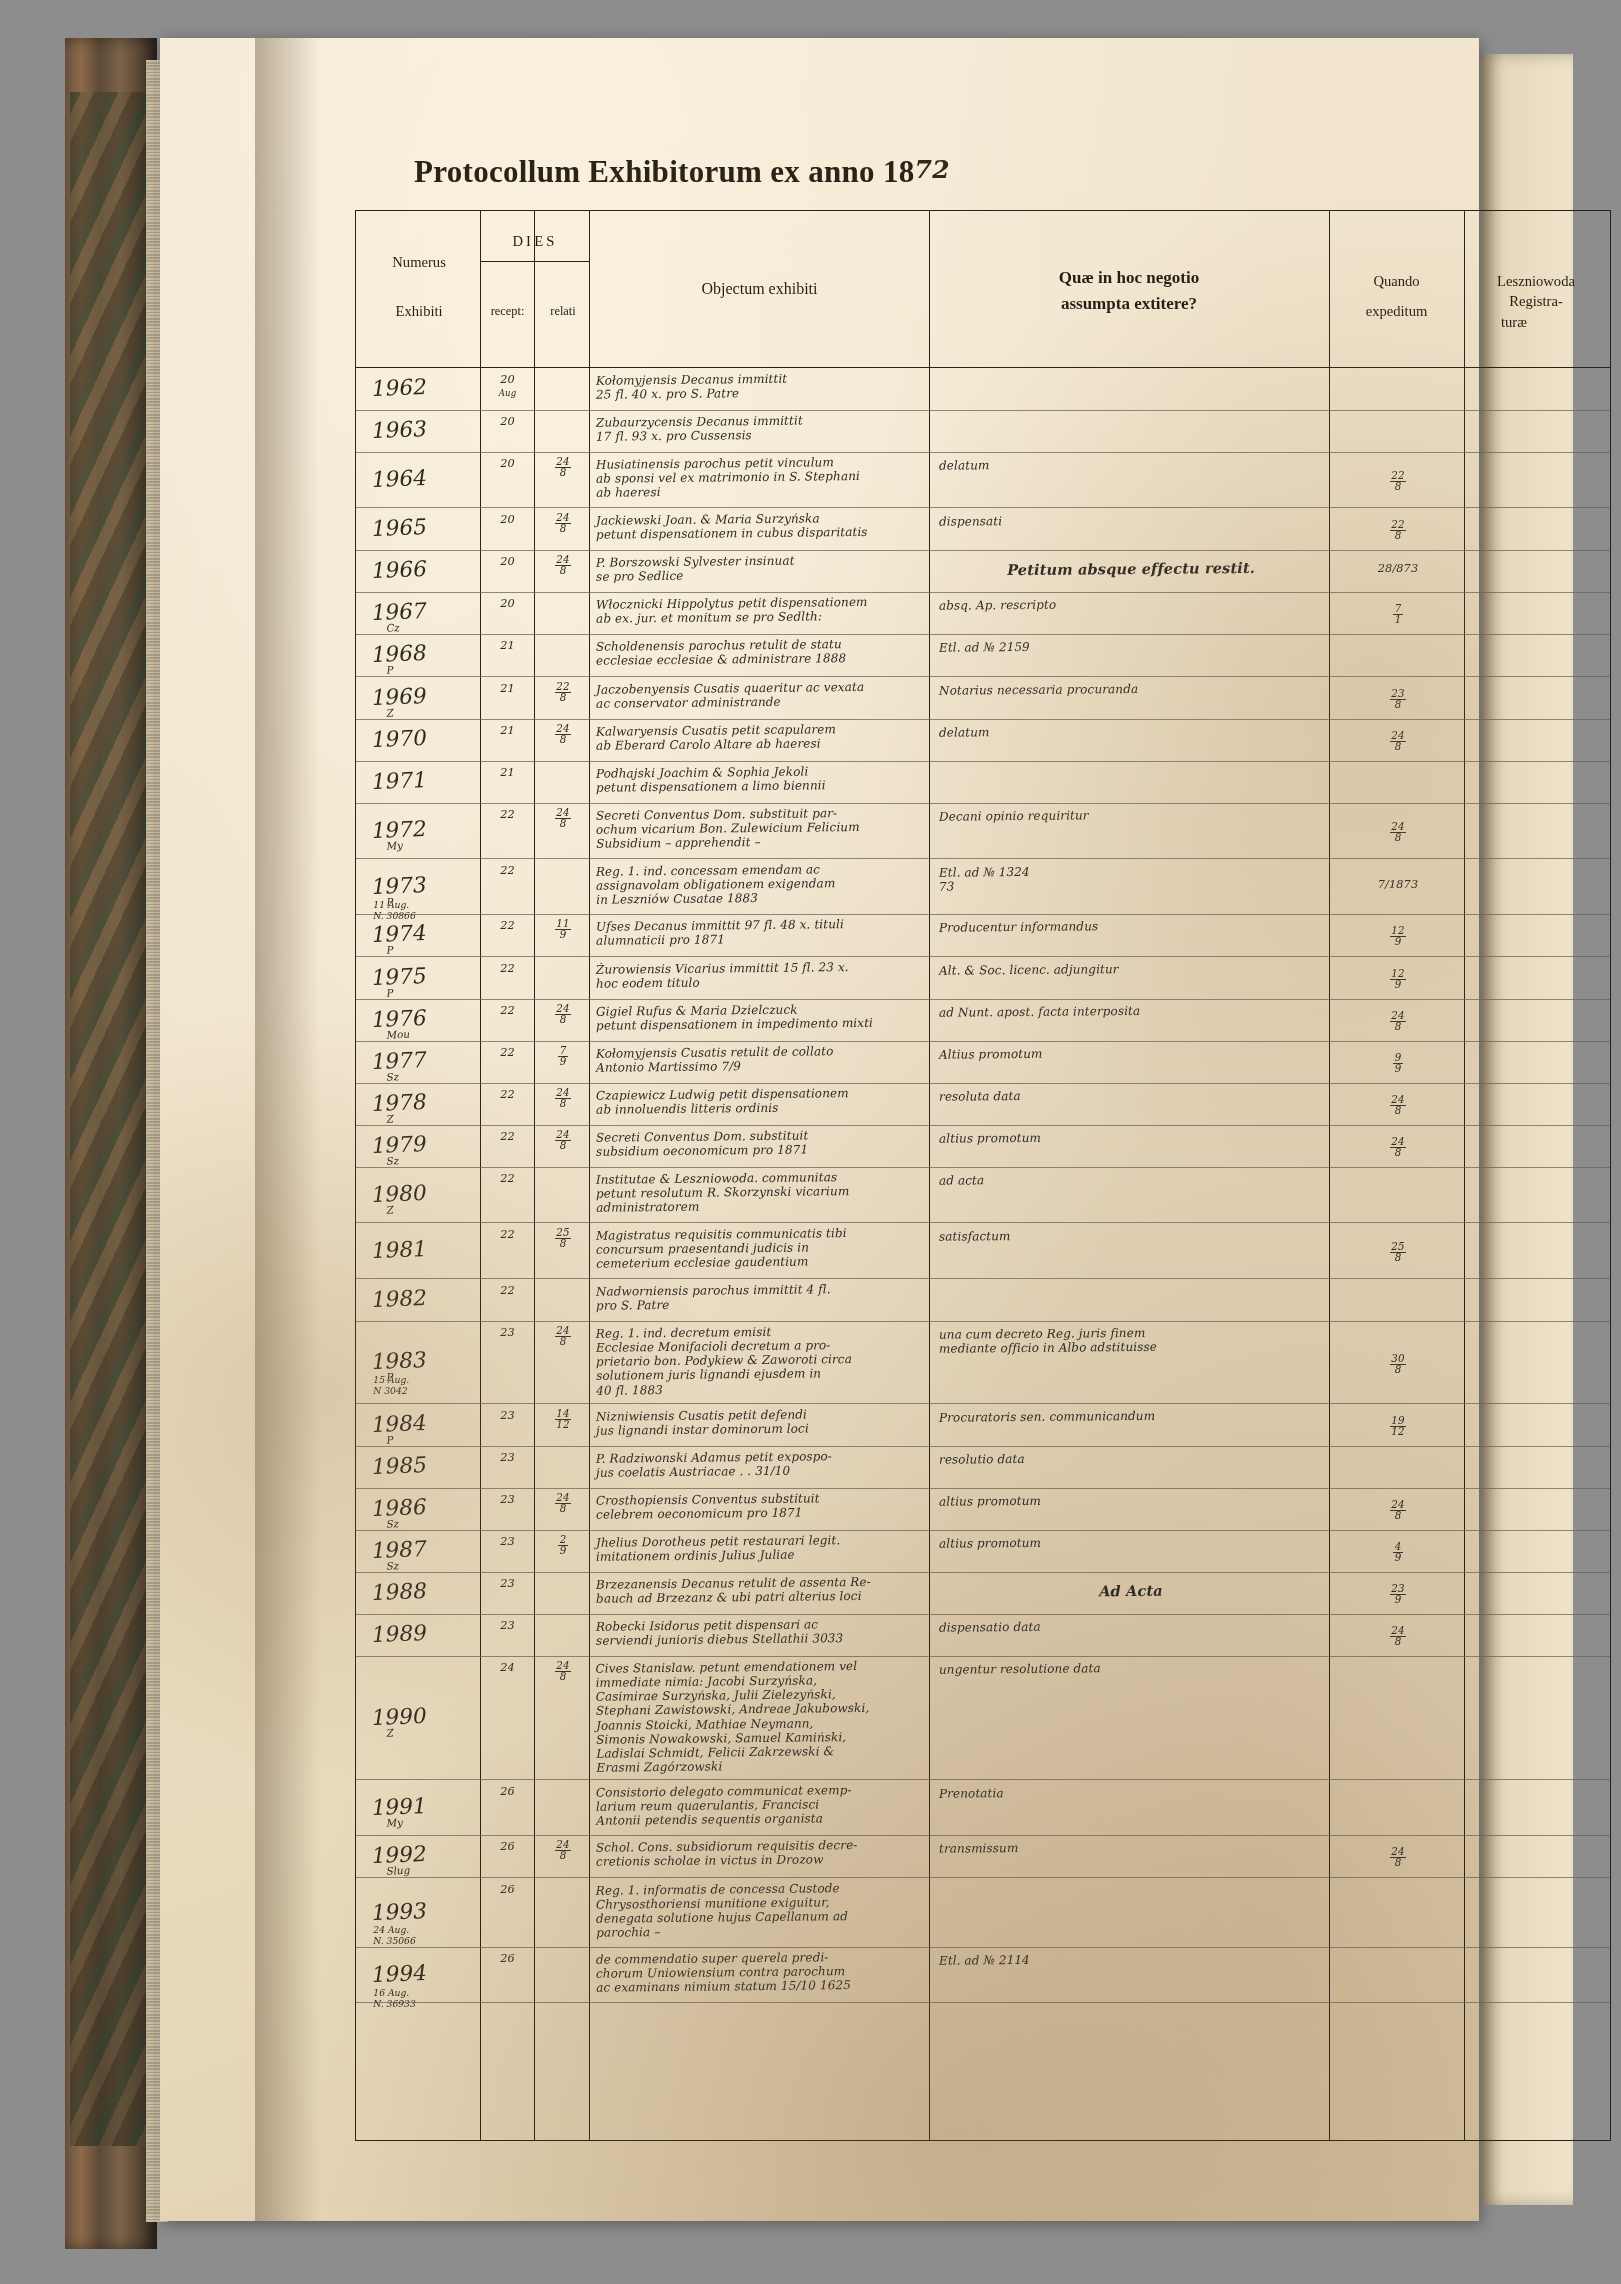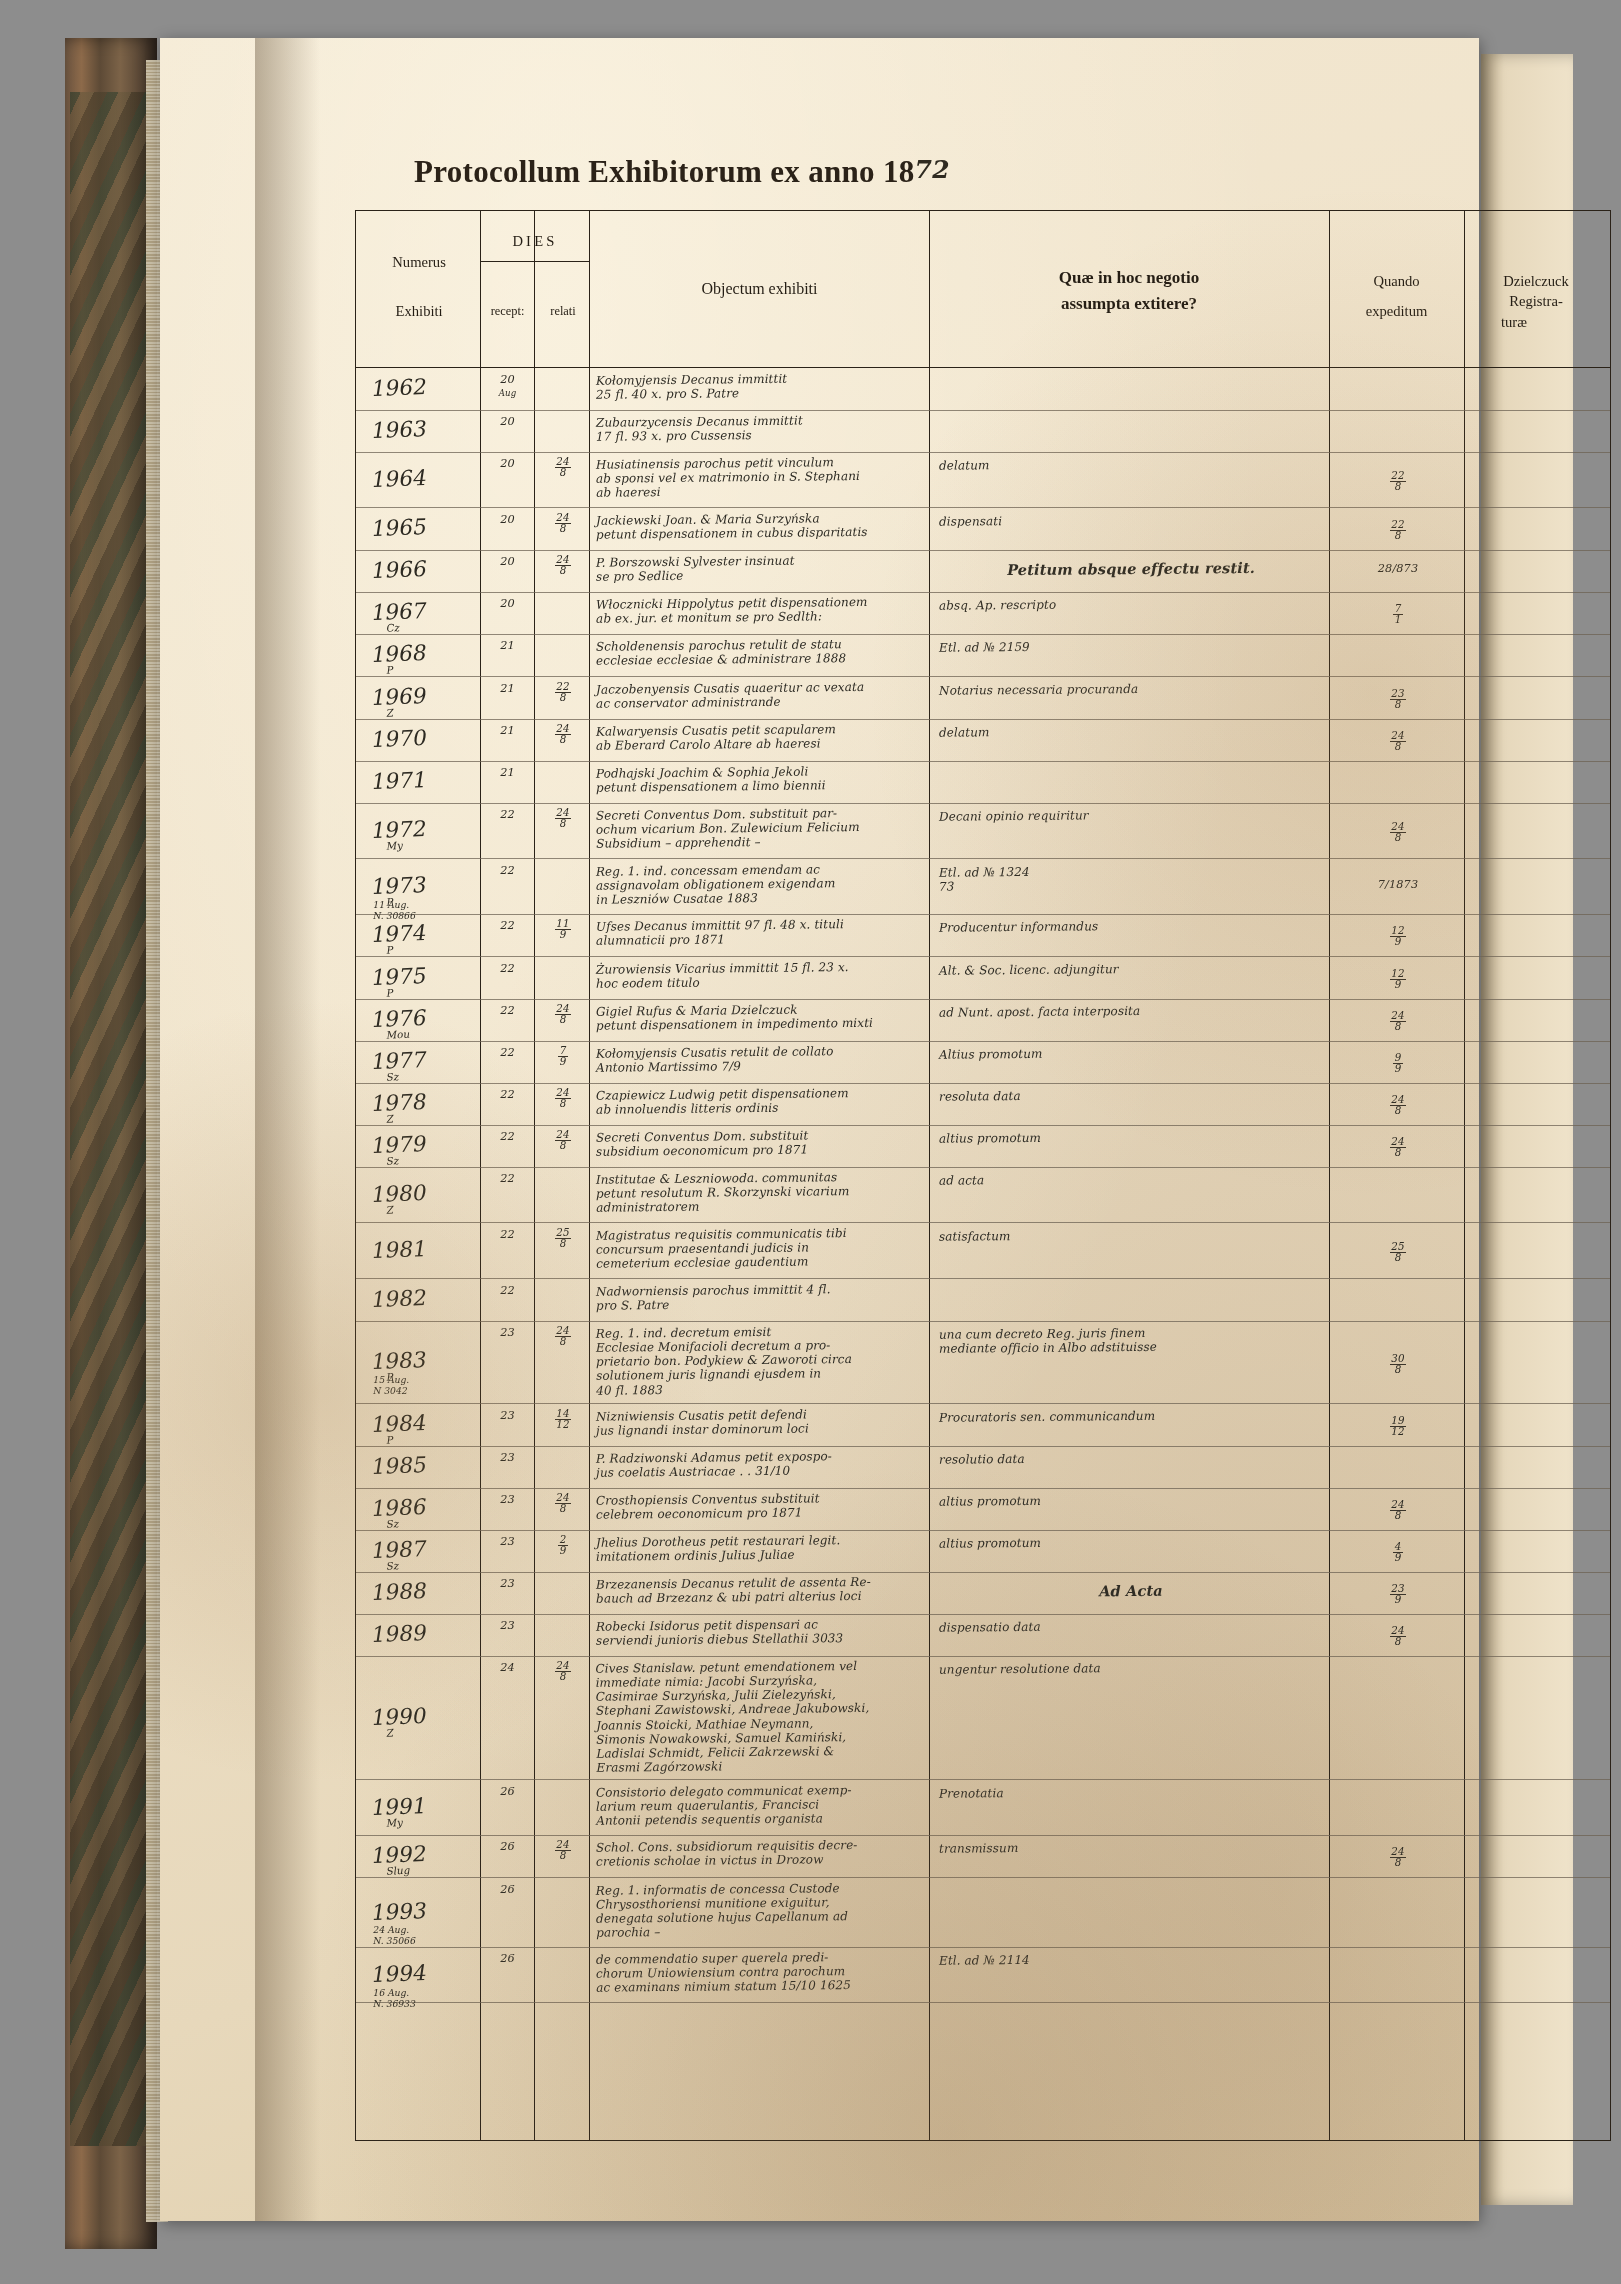--- a/index.html
+++ b/index.html
@@ -114,21 +114,21 @@
         <div class="hc" style="left:7.6px;top:42px;width:111px">Numerus</div>
         <div class="hc" style="left:7.6px;top:91px;width:111px">Exhibiti</div>
         <div class="hc" style="left:125px;top:20.5px;width:108px;letter-spacing:3.2px">DIES</div>
         <div class="hc" style="left:125px;top:92px;width:53px;font-size:12.4px">recept:</div>
         <div class="hc" style="left:181px;top:92px;width:52px;font-size:12.4px">relati</div>
         <div class="hc" style="left:235px;top:67px;width:337px;font-size:16px">Objectum  exhibiti</div>
         <div class="hc" style="left:574px;top:56px;width:398px;font-size:17px;font-weight:bold">Quæ in hoc negotio</div>
         <div class="hc" style="left:574px;top:82px;width:398px;font-size:17px;font-weight:bold">assumpta extitere?</div>
         <div class="hc" style="left:974px;top:61px;width:133px">Quando</div>
         <div class="hc" style="left:974px;top:91px;width:133px">expeditum</div>
-        <div class="hc" style="left:1109px;top:61px;width:142px">Dzielczuck</div>
+        <div class="hc" style="left:1109px;top:61px;width:142px">Leszniowoda</div>
         <div class="hc" style="left:1109px;top:81px;width:142px">Registra-</div>
         <div class="hc" style="left:1087px;top:102px;width:142px">turæ</div>
       </div>
 
       <div class="rows" id="rows">
           <div style="position: absolute; left: 0px; right: 0px; top: 0px; height: 42px;">
             <div class="rowline" style="top: 42px;"></div>
             <div class="num" style="left: 16px; top: 7px;">1962</div>
             <div class="cell dt" style="left: 125px; top: 5.4px; width: 53px;">20<div style="font-size:8.6px;margin-top:1.1px">Aug</div></div>
             <div class="cell dt" style="left: 181px; top: 5.4px; width: 52px;"></div>

